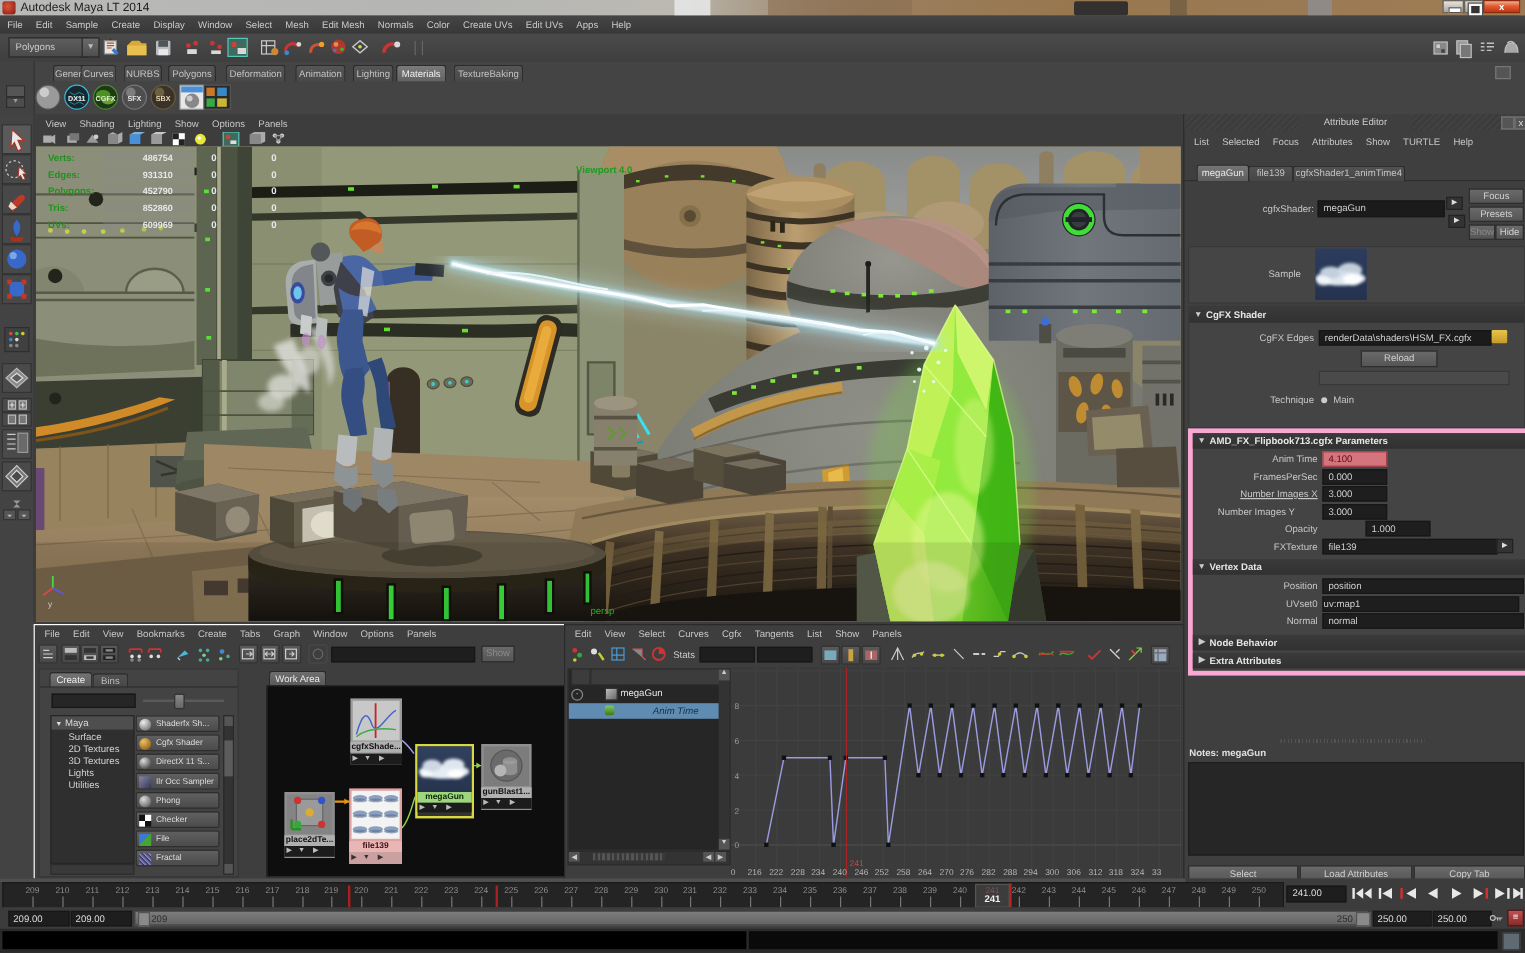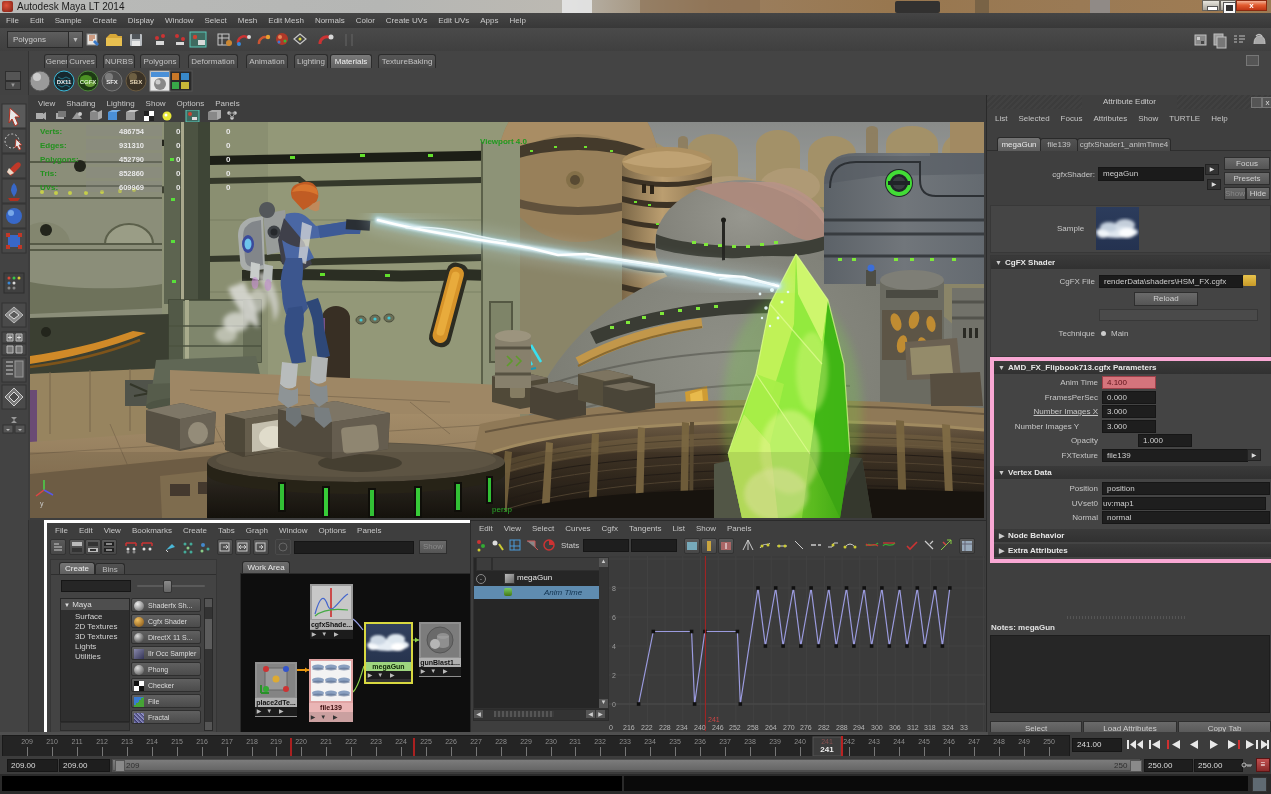--- a/index.html
+++ b/index.html
@@ -839,21 +839,21 @@
     <g stroke-width="1.5" fill="none">
             <path d="M14,368 l0,-10" stroke="#4ad44a"></path>
             <path d="M14,368 l-8,6" stroke="#e04444"></path>
             <path d="M14,368 l9,5" stroke="#5858e8"></path>
           </g>
     <text x="10" y="384" fill="#ccc" font-size="7" font-family="Liberation Sans">y</text>
     </svg>
   </div>
 </div>
 
-<div class="abs" id="hypershade" style="left:44px;top:520px;width:442px;height:212px;background:#3e3e3e;border:3px solid #ffffff;text-decoration:underline;">
+<div class="abs" id="hypershade" style="left:28px;top:520px;width:442px;height:212px;background:#3e3e3e;border:1px solid #ffffff;text-decoration:underline;">
   <div class="abs menu" style="left:8px;top:3px;height:10px;line-height:10px;color:#c6c6c6;">
     <span>File</span><span>Edit</span><span>View</span><span>Bookmarks</span><span>Create</span><span>Tabs</span><span>Graph</span><span>Window</span><span>Options</span><span>Panels</span>
   </div>
 
   <div class="abs" id="hsicons" style="left:0;top:15px;width:442px;height:18px;">
 <div class="ticon" style="left:3px;top:1px;"><svg width="14" height="14">
             <path d="M3,4 h5 M3,7 h8 M3,10 h8" stroke="#ccc" stroke-width="1"></path>
           </svg></div>
 <div class="ticon" style="left:22px;top:1px;"><svg width="14" height="14">
             <rect x="2" y="2" width="10" height="4" fill="#bbb"></rect>
@@ -1291,21 +1291,21 @@
               <ellipse cx="29" cy="18" rx="10" ry="6" fill="#d5dfe9" opacity=".9"></ellipse>
               <ellipse cx="31" cy="26" rx="8" ry="5" fill="#fbfdff"></ellipse>
               <ellipse cx="7" cy="27" rx="6" ry="4" fill="#f4f8fc" opacity=".85"></ellipse>
             </g>
           </svg>
     </div>
   </div>
 
   <div class="abs" style="left:3px;top:160px;width:279px;height:100px;background:#444;border:1px solid #383838;">
     <div class="abs" style="left:0;top:0;width:279px;height:13px;background:linear-gradient(#3a3a3a,#313131);color:#e6e6e6;font-weight:bold;line-height:13px;"><span style="margin-left:14px;">CgFX Shader</span><span class="abs" style="left:4px;top:0;font-size:7px;color:#ccc;">▼</span></div>
-    <div class="abs" style="left:32px;top:21px;width:72px;color:#c6c6c6;text-align:right;">CgFX File</div>
+    <div class="abs" style="left:32px;top:21px;width:72px;color:#c6c6c6;text-align:right;">CgFX Edges</div>
     <div class="abs field" style="left:108px;top:19px;width:138px;height:11px;line-height:11px;padding-left:4px;background:#1b1b1b;">renderData\shaders\HSM_FX.cgfx</div>
     <div class="abs" style="left:252px;top:19px;width:13px;height:11px;background:linear-gradient(#e8c34c,#c89a28);border-radius:1px;"></div>
     <div class="abs btn" style="left:108px;top:36px;width:62px;height:12px;line-height:12px;margin-left:35px;">Reload</div>
     <div class="abs" style="left:108px;top:53px;width:157px;height:10px;background:#4a4a4a;border:1px solid #383838;"></div>
     <div class="abs" style="left:32px;top:73px;width:72px;color:#c6c6c6;text-align:right;">Technique</div>
     <div class="abs" style="left:110px;top:75px;width:5px;height:5px;border-radius:50%;background:#ccc;"></div>
     <div class="abs" style="left:120px;top:73px;color:#c6c6c6;">Main</div>
   </div>
 
   <div class="abs" style="left:3px;top:262px;width:279px;height:198px;background:#444;border:4px solid #f9a8d4;">

